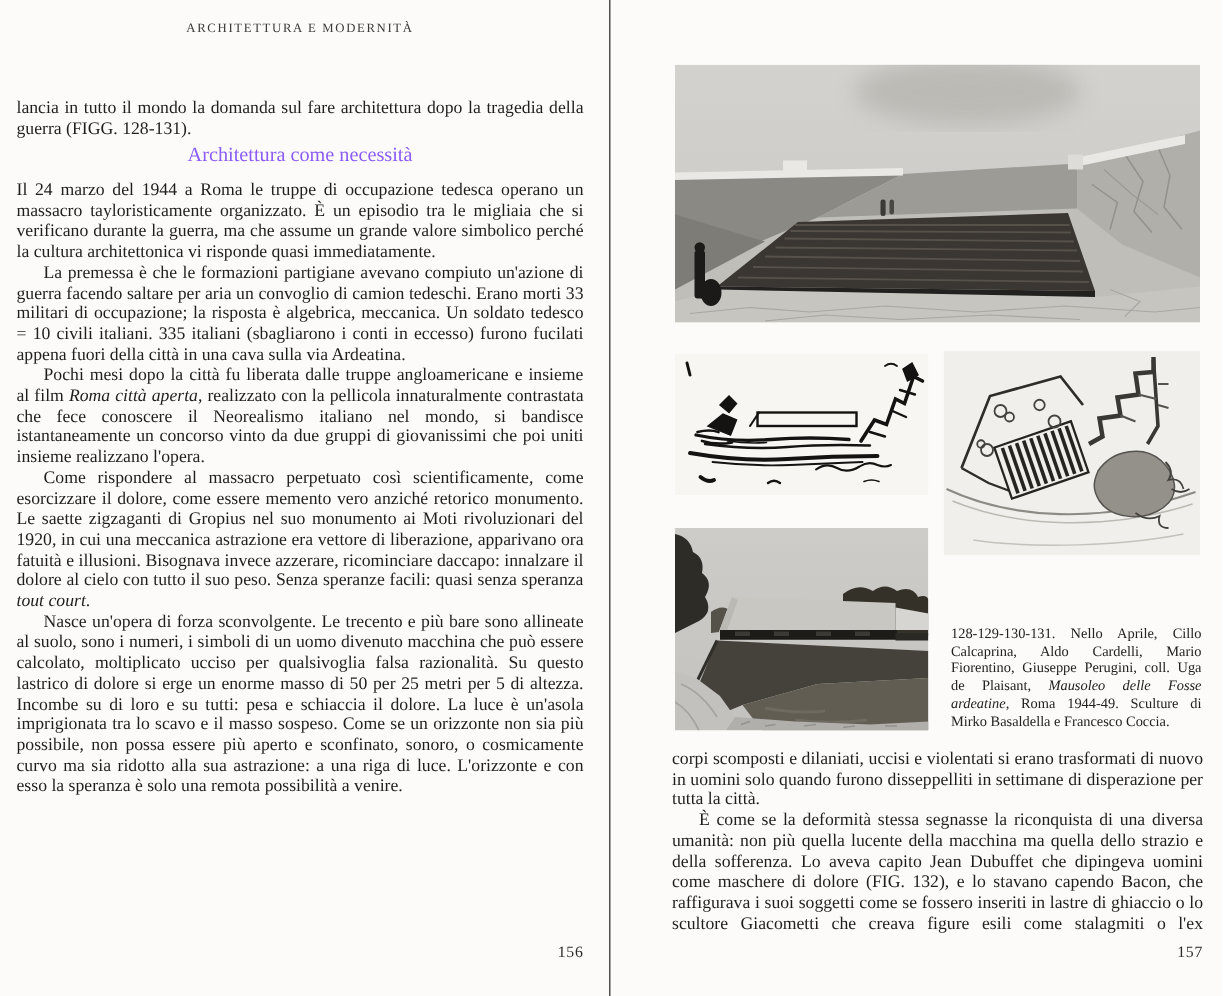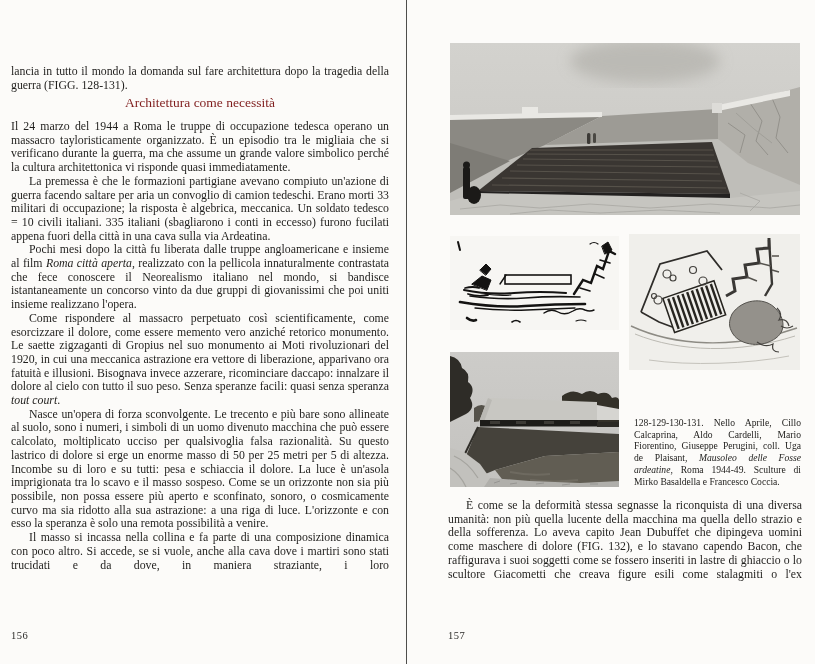--- a/index.html
+++ b/index.html
@@ -22,24 +22,24 @@
   .rp-col{left:40px;width:354px;}
 
   .bodytext{font-size:11.8px;line-height:13.7px;text-align:justify;}
   .bodytext p{margin:0;}
   .bodytext p.indent{text-indent:18px;}
   .bodytext p.cont-end{text-align-last:justify;}
   .it{font-style:italic;}
 
   .section-title{
     position:absolute;width:100%;text-align:center;top:95px;
-    font-size:13.5px;font-weight:normal;margin:0;color:#7f1d1d;
+    font-size:13.5px;font-weight:normal;margin:0;color:#8b5cf6;
   }
   .page-number{
-    position:absolute;width:100%;text-align:left;top:630px;
+    position:absolute;width:100%;text-align:right;top:630px;
     font-size:10.5px;color:#2a2927;letter-spacing:0.5px;
   }
 
   .fig{position:absolute;overflow:hidden;}
   .fig svg{display:block;width:100%;height:100%;}
   .fig-interior{left:42px;top:43px;width:350px;height:172px;}
   .fig-sketch{left:42px;top:236px;width:169px;height:94px;}
   .fig-plan{left:221px;top:234px;width:171px;height:136px;}
   .fig-exterior{left:42px;top:352px;width:169px;height:135px;}
 
@@ -48,34 +48,34 @@
     font-size:9.6px;line-height:11.7px;text-align:justify;color:#232220;
   }
 </style>
 </head>
 <body>
 
 <div class="spread">
 
   <div class="page page-left">
     <div class="col lp-col" style="top:0;height:664px;">
+      <div class="running-header">ARCHITETTURA E MODERNITÀ</div>
 
       <div class="bodytext" style="position:absolute;top:44px;width:100%;margin-top:21px;">
         <p>lancia in tutto il mondo la domanda sul fare architettura dopo la tragedia della guerra (FIGG. 128-131).</p>
       </div>
 
       <h2 class="section-title">Architettura come necessità</h2>
 
       <div class="bodytext" style="position:absolute;top:120px;width:100%;">
         <p>Il 24 marzo del 1944 a Roma le truppe di occupazione tedesca operano un massacro tayloristicamente organizzato. È un episodio tra le migliaia che si verificano durante la guerra, ma che assume un grande valore simbolico perché la cultura architettonica vi risponde quasi immediatamente.</p>
         <p class="indent">La premessa è che le formazioni partigiane avevano compiuto un'azione di guerra facendo saltare per aria un convoglio di camion tedeschi. Erano morti 33 militari di occupazione; la risposta è algebrica, meccanica. Un soldato tedesco = 10 civili italiani. 335 italiani (sbagliarono i conti in eccesso) furono fucilati appena fuori della città in una cava sulla via Ardeatina.</p>
         <p class="indent"><span>Pochi mesi dopo la città fu liberata dalle truppe angloamericane e insieme al film </span><span class="it">Roma città aperta</span><span>, realizzato con la pellicola innaturalmente contrastata che fece conoscere il Neorealismo italiano nel mondo, si bandisce istantaneamente un concorso vinto da due gruppi di giovanissimi che poi uniti insieme realizzano l'opera.</span></p>
         <p class="indent"><span>Come rispondere al massacro perpetuato così scientificamente, come esorcizzare il dolore, come essere memento vero anziché retorico monumento. Le saette zigzaganti di Gropius nel suo monumento ai Moti rivoluzionari del 1920, in cui una meccanica astrazione era vettore di liberazione, apparivano ora fatuità e illusioni. Bisognava invece azzerare, ricominciare daccapo: innalzare il dolore al cielo con tutto il suo peso. Senza speranze facili: quasi senza speranza </span><span class="it">tout court</span><span>.</span></p>
         <p class="indent">Nasce un'opera di forza sconvolgente. Le trecento e più bare sono allineate al suolo, sono i numeri, i simboli di un uomo divenuto macchina che può essere calcolato, moltiplicato ucciso per qualsivoglia falsa razionalità. Su questo lastrico di dolore si erge un enorme masso di 50 per 25 metri per 5 di altezza. Incombe su di loro e su tutti: pesa e schiaccia il dolore. La luce è un'asola imprigionata tra lo scavo e il masso sospeso. Come se un orizzonte non sia più possibile, non possa essere più aperto e sconfinato, sonoro, o cosmicamente curvo ma sia ridotto alla sua astrazione: a una riga di luce. L'orizzonte e con esso la speranza è solo una remota possibilità a venire.</p>
-        <p class="indent cont-end">Il masso si incassa nella collina e fa parte di una composizione dinamica con poco altro. Si accede, se si vuole, anche alla cava dove i martiri sono stati trucidati e da dove, in maniera straziante, i loro</p>
       </div>
 
       <div class="page-number">156</div>
     </div>
   </div>
 
   <div class="page page-right">
     <div class="col rp-col" style="top:0;height:664px;">
       <div class="page-number">157</div>
     </div>
@@ -258,18 +258,19 @@
         <polygon points="34,135 40,126 80,129 130,131 169,129 169,135" fill="#b0afab"></polygon>
         <path d="M44,131 l6,-2 M60,132 l7,-1 M86,132 l8,-1 M112,133 l8,-1 M140,132 l8,0" stroke="#93928e" stroke-width="0.9" fill="none"></path>
       </svg>
     </div>
 
     <div class="caption">
       <span>128-129-130-131. Nello Aprile, Cillo Calcaprina, Aldo Cardelli, Mario Fiorentino, Giuseppe Perugini, coll. Uga de Plaisant, </span><span class="it">Mausoleo delle Fosse ardeatine</span><span>, Roma 1944-49. Sculture di Mirko Basaldella e Francesco Coccia.</span>
     </div>
 
     <div class="bodytext" style="position:absolute;left:40px;top:499px;width:354px;">
+      <p>corpi scomposti e dilaniati, uccisi e violentati si erano trasformati di nuovo in uomini solo quando furono disseppelliti in settimane di disperazione per tutta la città.</p>
       <p class="indent cont-end">È come se la deformità stessa segnasse la riconquista di una diversa umanità: non più quella lucente della macchina ma quella dello strazio e della sofferenza. Lo aveva capito Jean Dubuffet che dipingeva uomini come maschere di dolore (FIG. 132), e lo stavano capendo Bacon, che raffigurava i suoi soggetti come se fossero inseriti in lastre di ghiaccio o lo scultore Giacometti che creava figure esili come stalagmiti o l'ex</p>
     </div>
   </div>
 
   <div class="gutter-line"></div>
 </div>
 
 </body></html>

